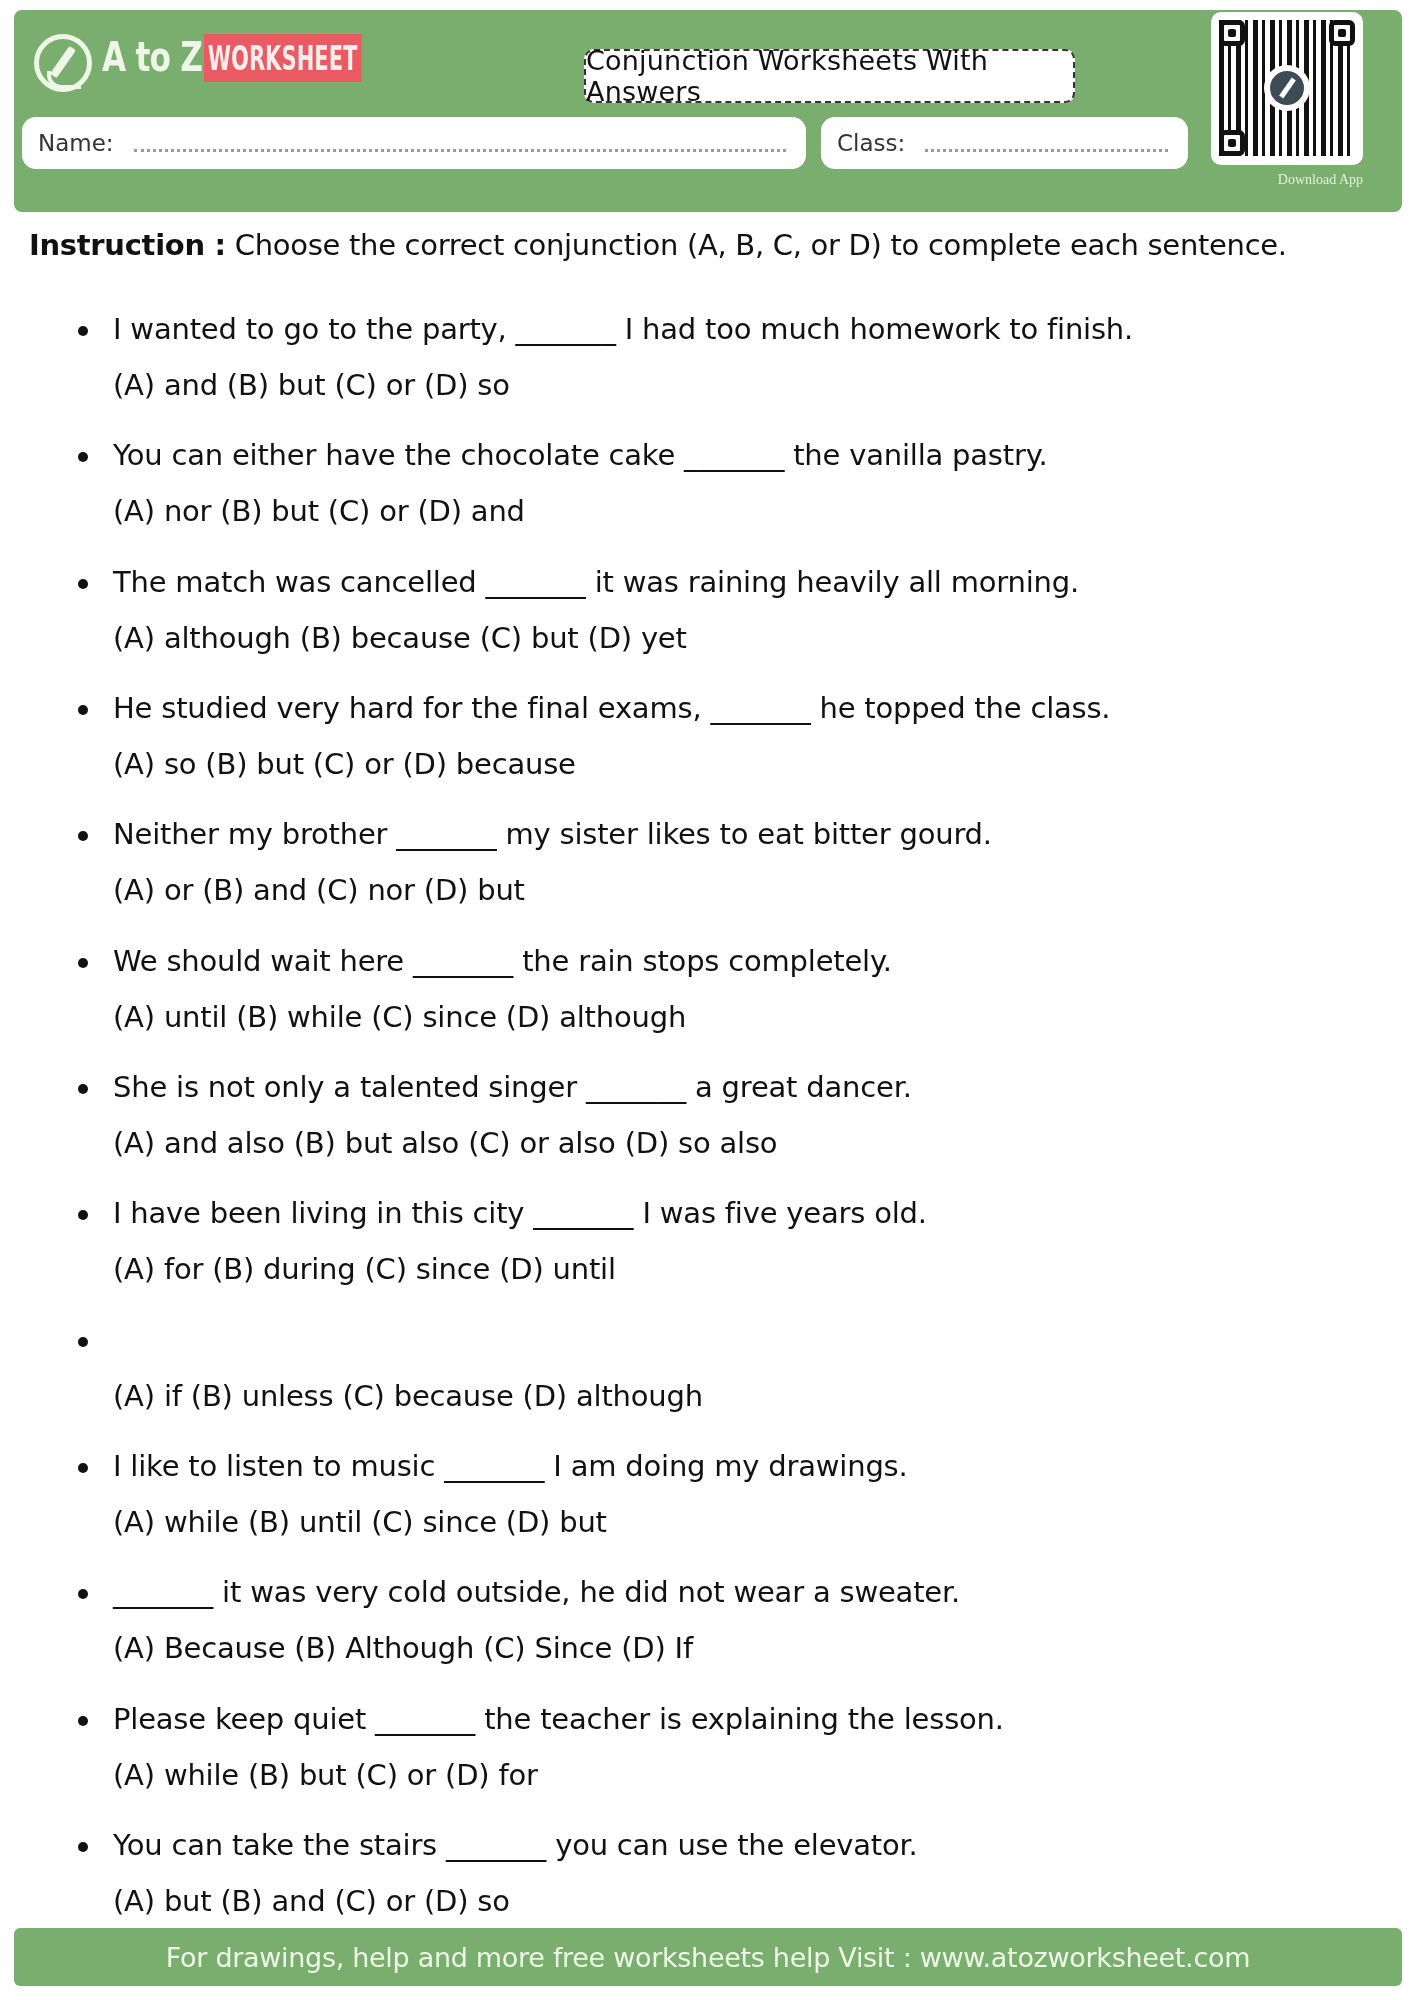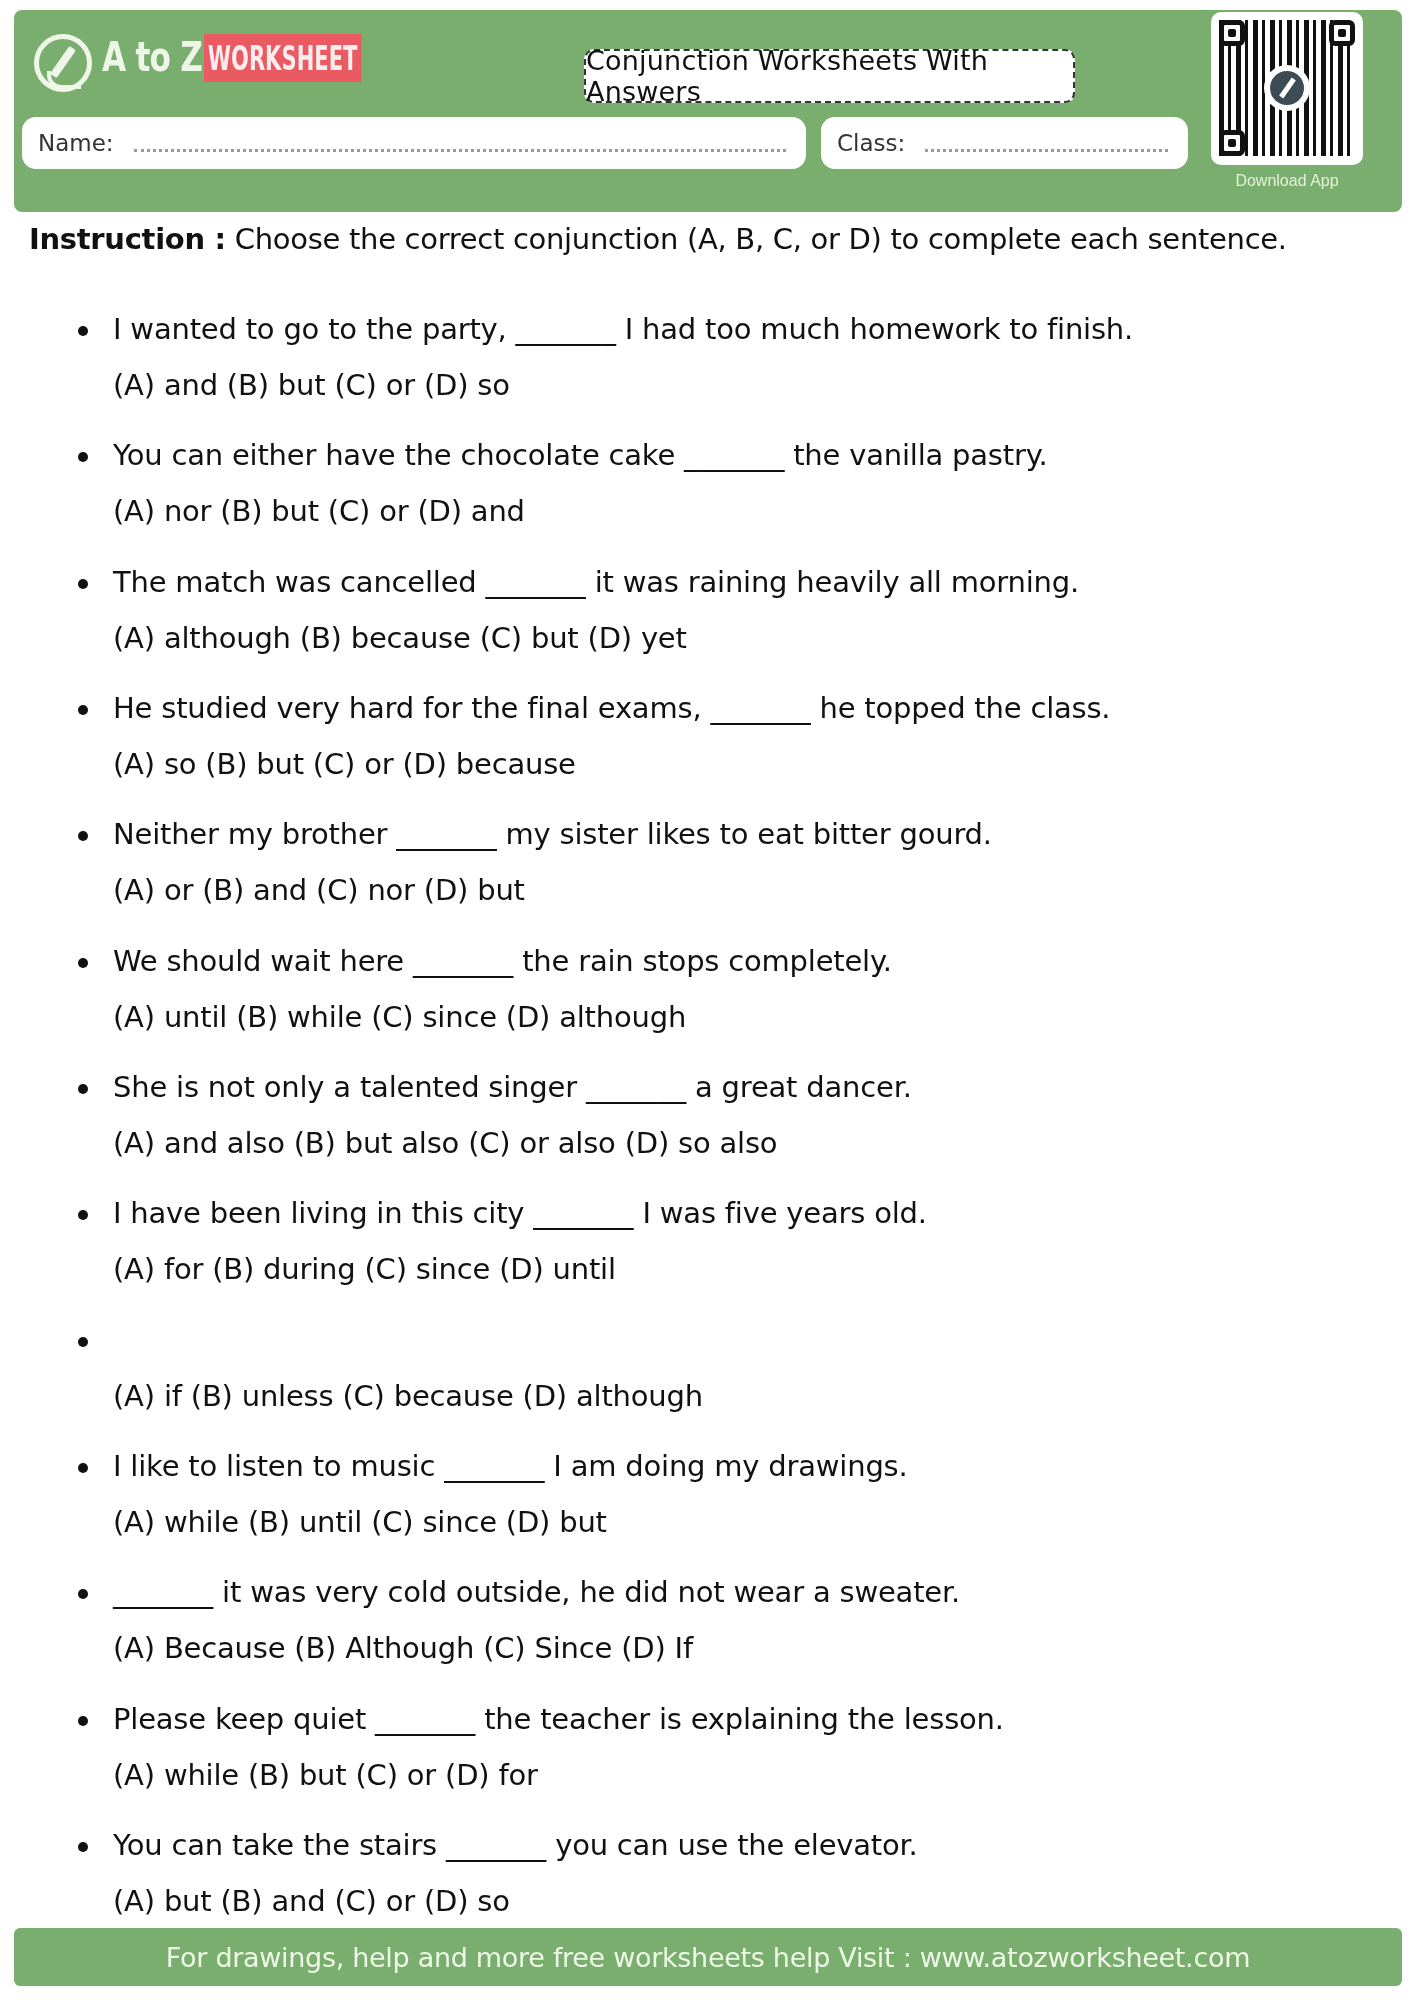--- a/index.html
+++ b/index.html
@@ -67,26 +67,26 @@
       content: ""; position: absolute; left: 4px; top: 4px; width: 8px; height: 8px; background: #111; border-radius: 2px;
     }
     .qr-logo {
       position: absolute; left: 48px; top: 48px; width: 40px; height: 40px; border-radius: 50%;
       background: #3d4b55; border: 3px solid #fff; box-shadow: 0 0 0 3px #fff;
     }
     .qr-logo::before {
       content: ""; position: absolute; left: 15px; top: 6px; width: 5px; height: 22px; background: #fff; transform: rotate(35deg);
     }
     .download-app {
-      position: absolute; left: 1211px; top: 172px; width: 152px; text-align: center;
-      font-family: Liberation Sans, sans-serif; font-size: 16px; color: #e3f2da;
+      position: absolute; left: 1211px; top: 172px; width: 152px; text-align: right;
+      font-family: Liberation Serif, serif; font-size: 14px; color: #e3f2da;
     }
 
     .instruction {
-      position: absolute; left: 29px; top: 222px; width: 1380px;
+      position: absolute; left: 29px; top: 228px; width: 1380px;
       font-family: "DejaVu Sans", sans-serif; font-size: 29px; color: #111; white-space: nowrap; letter-spacing: -0.3px;
     }
     .instruction b { font-weight: bold; }
 
     .questions { position: absolute; left: 0; top: 308px; width: 1414px; }
     .q { position: absolute; left: 0; width: 1414px; height: 126px; margin-left: 31px; }
     .q-bullet {
       position: absolute; left: 47px; top: 18px; width: 10px; height: 10px; border-radius: 50%; background: #111;
     }
     .q-text, .q-opts {

